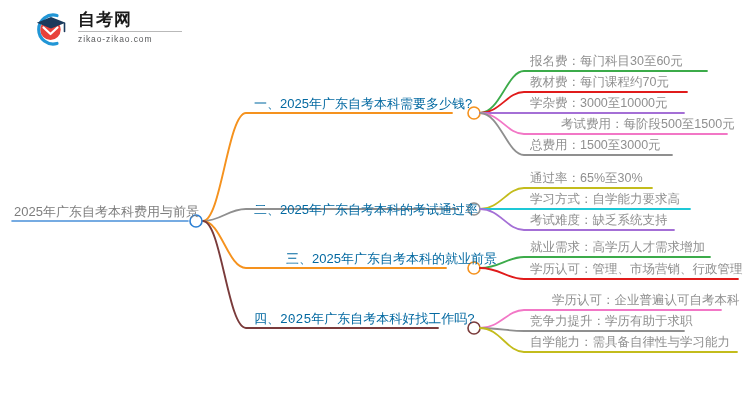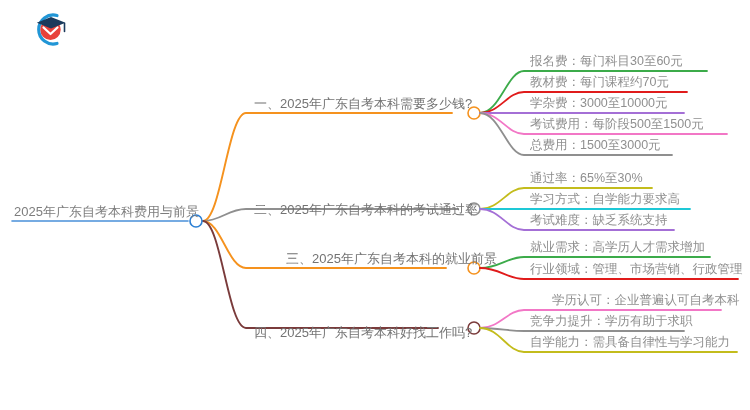--- a/index.html
+++ b/index.html
@@ -72,21 +72,21 @@
     font-family: "Liberation Sans", "DejaVu Sans", sans-serif;
   }
   .node-root {
     font-size: 13px;
     color: #7d7d7d;
     left: 14px;
     top: 207px;
   }
   .node-main {
     font-size: 13px;
-    color: #737373;
+    color: #0369a1;
   }
   .node-leaf {
     font-size: 12.5px;
     color: #8f8f8f;
   }
 </style>
 </head>
 <body>
 
 <div class="logo">
@@ -95,20 +95,25 @@
 
       <path d="M27 5.5 A14.5 14.5 0 1 0 27 33.5" fill="none" stroke="#2196d6" stroke-width="3.2" stroke-linecap="round"></path>
 
       <path d="M20.5 9.5 a10.2 10.2 0 1 0 0 20.4 a10.2 10.2 0 0 0 0 -20.4 z" fill="#e8413a"></path>
 
       <path d="M13.5 17.5 L20.5 24 L27.5 17.5" fill="none" stroke="#ffffff" stroke-width="2.2" stroke-linecap="round" stroke-linejoin="round"></path>
 
       <path d="M21 7 L35.5 12.8 L21 18.5 L6.8 12.8 Z" fill="#1b3a5c"></path>
       <path d="M34.5 13.6 L34.5 21.5" stroke="#1b3a5c" stroke-width="1.6" stroke-linecap="round"></path>
     </svg>
+  </div>
+  <div class="logo-text-wrap">
+    <div class="logo-cn">自考网</div>
+    <div class="logo-rule"></div>
+    <div class="logo-url">zikao-zikao.com</div>
   </div>
 </div>
 
 <svg id="canvas" viewBox="0 0 750 410" xmlns="http://www.w3.org/2000/svg">
     <path d="M 12 221 L 188 221" fill="none" stroke="#4a90d9" stroke-width="1.6" stroke-linecap="round"></path>
     <path d="M 203 221 C 221.06 221, 227.94 113, 246 113 L 452 113" fill="none" stroke="#f5921e" stroke-width="1.9" stroke-linecap="round"></path>
     <circle cx="474" cy="113" r="6" fill="#ffffff" stroke="#f5921e" stroke-width="1.6"></circle>
     <path d="M 480 113 C 499.8 113, 507.28 71, 524 71 L 707 71" fill="none" stroke="#3cab4a" stroke-width="1.8" stroke-linecap="round"></path>
     <path d="M 480 113 C 499.8 113, 507.28 92, 524 92 L 687 92" fill="none" stroke="#e01b1b" stroke-width="1.8" stroke-linecap="round"></path>
     <path d="M 480 113 C 499.8 113, 507.28 113, 524 113 L 684 113" fill="none" stroke="#a46fd6" stroke-width="1.8" stroke-linecap="round"></path>
@@ -130,26 +135,26 @@
     <path d="M 480 328 C 499.8 328, 507.28 352, 524 352 L 737 352" fill="none" stroke="#c3bc1c" stroke-width="1.8" stroke-linecap="round"></path>
     <circle cx="196" cy="221" r="6" fill="#ffffff" stroke="#2b7fd4" stroke-width="1.6"></circle>
   </svg>
 
 <div id="labels">
     <div class="node node-root" style="left: 14px; top: 203px;">2025年广东自考本科费用与前景</div>
     <div class="node node-main" style="left: 254px; top: 95px;">一、2025年广东自考本科需要多少钱?</div>
     <div class="node node-leaf" style="left: 530px; top: 53px;">报名费：每门科目30至60元</div>
     <div class="node node-leaf" style="left: 530px; top: 74px; text-align: right;">教材费：每门课程约70元</div>
     <div class="node node-leaf" style="left: 530px; top: 95px;">学杂费：3000至10000元</div>
-    <div class="node node-leaf" style="left: 530px; top: 116px;">考试费用：每阶段500至1500元</div>
+    <div class="node node-leaf" style="left: 561px; top: 116px;">考试费用：每阶段500至1500元</div>
     <div class="node node-leaf" style="left: 530px; top: 137px;">总费用：1500至3000元</div>
     <div class="node node-main" style="left: 254px; top: 191px; margin-top: 10px;">二、2025年广东自考本科的考试通过率</div>
     <div class="node node-leaf" style="left: 530px; top: 170px;">通过率：65%至30%</div>
     <div class="node node-leaf" style="left: 530px; top: 191px;">学习方式：自学能力要求高</div>
     <div class="node node-leaf" style="left: 530px; top: 212px;">考试难度：缺乏系统支持</div>
     <div class="node node-main" style="left: 254px; top: 250px; margin-left: 32px;">三、2025年广东自考本科的就业前景</div>
     <div class="node node-leaf" style="left: 530px; top: 239px;">就业需求：高学历人才需求增加</div>
-    <div class="node node-leaf" style="left: 530px; top: 261px;">行业领域：管理、市场营销、行政管理</div>
-    <div class="node node-main" style="left: 254px; top: 324px;">四、2025年广东自考本科好找工作吗?</div>
+    <div class="node node-leaf" style="left: 530px; top: 261px;">学历认可：管理、市场营销、行政管理</div>
+    <div class="node node-main" style="left: 254px; top: 310px; font-family: Liberation Mono, monospace;">四、2025年广东自考本科好找工作吗?</div>
     <div class="node node-leaf" style="left: 552px; top: 292px;">学历认可：企业普遍认可自考本科</div>
     <div class="node node-leaf" style="left: 530px; top: 313px;">竞争力提升：学历有助于求职</div>
     <div class="node node-leaf" style="left: 530px; top: 334px;">自学能力：需具备自律性与学习能力</div>
   </div>
 
 </body></html>

